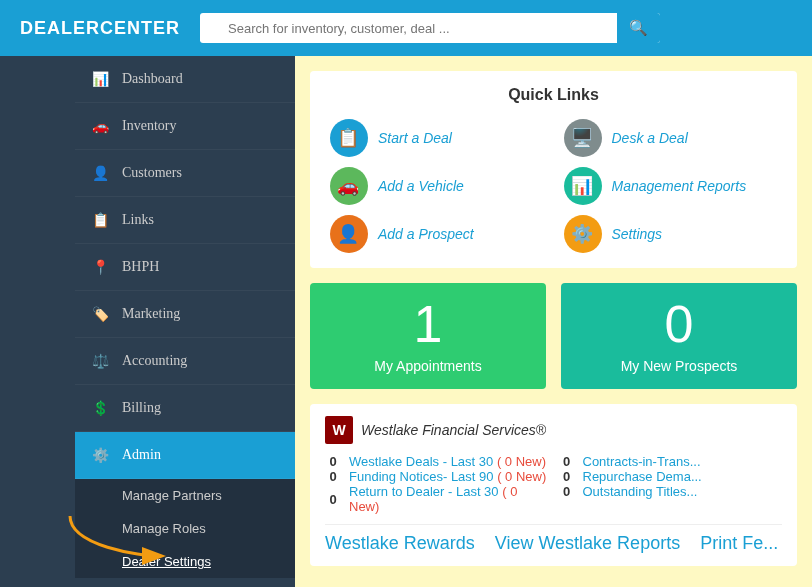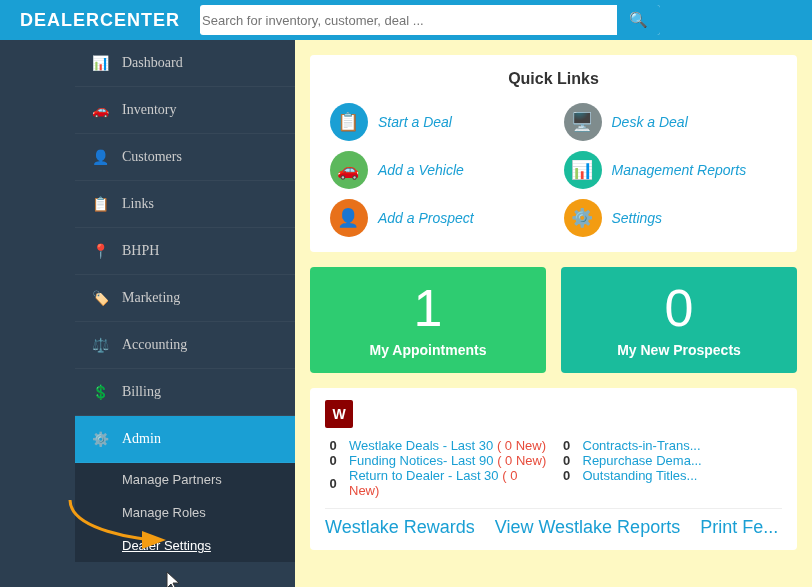--- a/index.html
+++ b/index.html
@@ -1,21 +1,21 @@
 <!DOCTYPE html>
 <html><head>
   <meta charset="utf-8">
   <style>
     * { margin: 0; padding: 0; box-sizing: border-box; }
     body { font-family: Arial, sans-serif; width: 812px; height: 587px; overflow: hidden; display: flex; flex-direction: column; background: #e8e8e8; }
 
     
     .header {
       background: #1a9fd4;
-      height: 40px;
+      height: 56px;
       display: flex;
       align-items: center;
       padding: 0 10px;
       flex-shrink: 0;
     }
     .logo {
       background: #1a9fd4;
       color: white;
       font-size: 18px;
       font-weight: 900;
@@ -30,21 +30,21 @@
       display: flex;
       align-items: center;
       background: white;
       border-radius: 3px;
       overflow: hidden;
     }
     .search-bar input {
       flex: 1;
       border: none;
       outline: none;
-      padding: 5px 2px;
+      padding: 5px 28px;
       font-size: 13px;
       color: #999;
     }
     .search-bar button {
       background: #1a9fd4;
       border: none;
       color: white;
       padding: 6px 12px;
       cursor: pointer;
       font-size: 15px;
@@ -173,21 +173,21 @@
     .stat-card.green { background: #2ecc71; }
     .stat-card.teal { background: #1abc9c; }
     .stat-number {
       font-size: 52px;
       font-weight: 300;
       line-height: 1;
       margin-bottom: 8px;
     }
     .stat-label {
       font-size: 14px;
-      font-weight: 700;
+      font-weight: 400;
     }
 
     
     .westlake-card {
       background: white;
       border-radius: 4px;
       padding: 12px 15px;
     }
     .westlake-header {
       display: flex;
@@ -352,20 +352,21 @@
       </div>
       <div class="stat-card teal">
         <div class="stat-number">0</div>
         <div class="stat-label">My New Prospects</div>
       </div>
     </div>
 
     <div class="westlake-card">
       <div class="westlake-header">
         <div class="westlake-logo">W</div>
+        <span class="westlake-title">Westlake Financial Services®</span>
       </div>
       <div class="westlake-grid">
         <div>
           <div class="westlake-row">
             <span class="westlake-count">0</span>
             <span class="westlake-link">
               <span>Westlake Deals - Last 30</span>
               <span class="new">( 0 New)</span>
             </span>
           </div>

